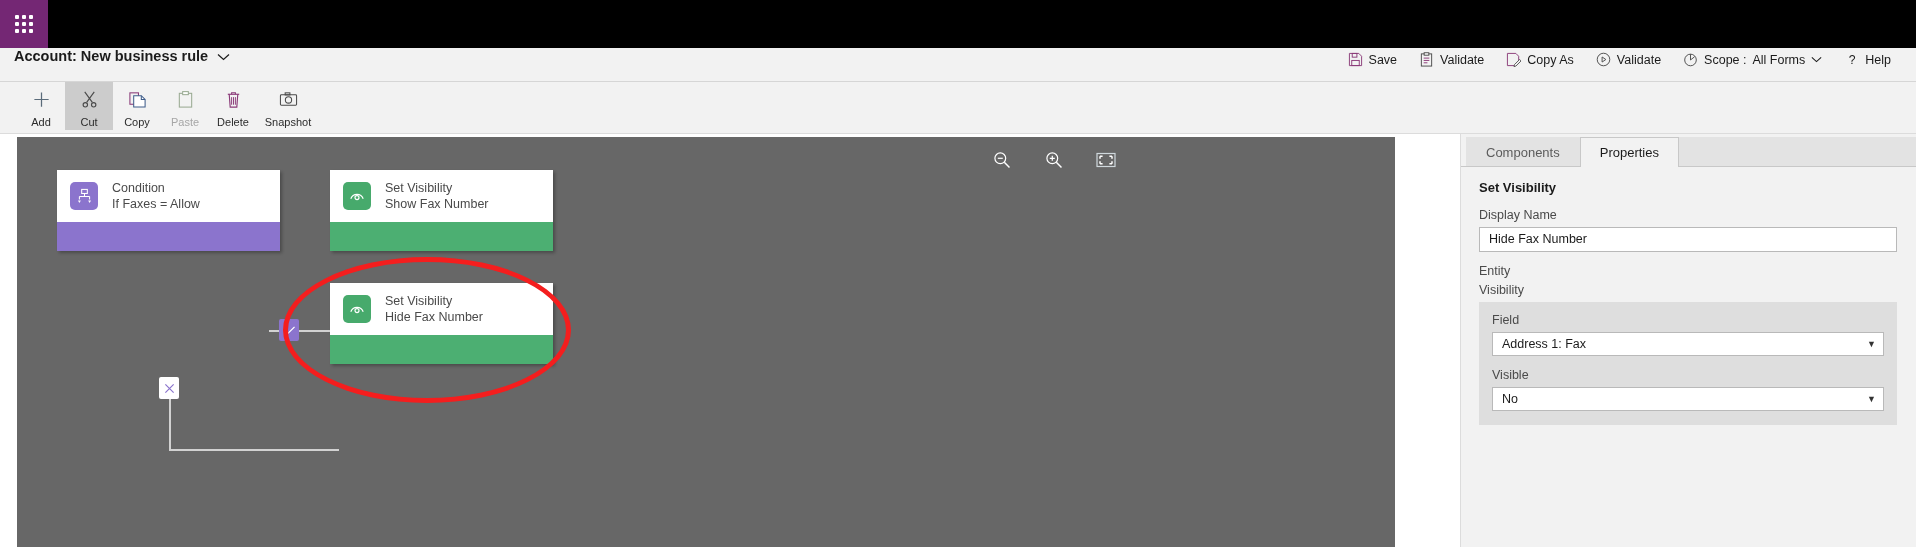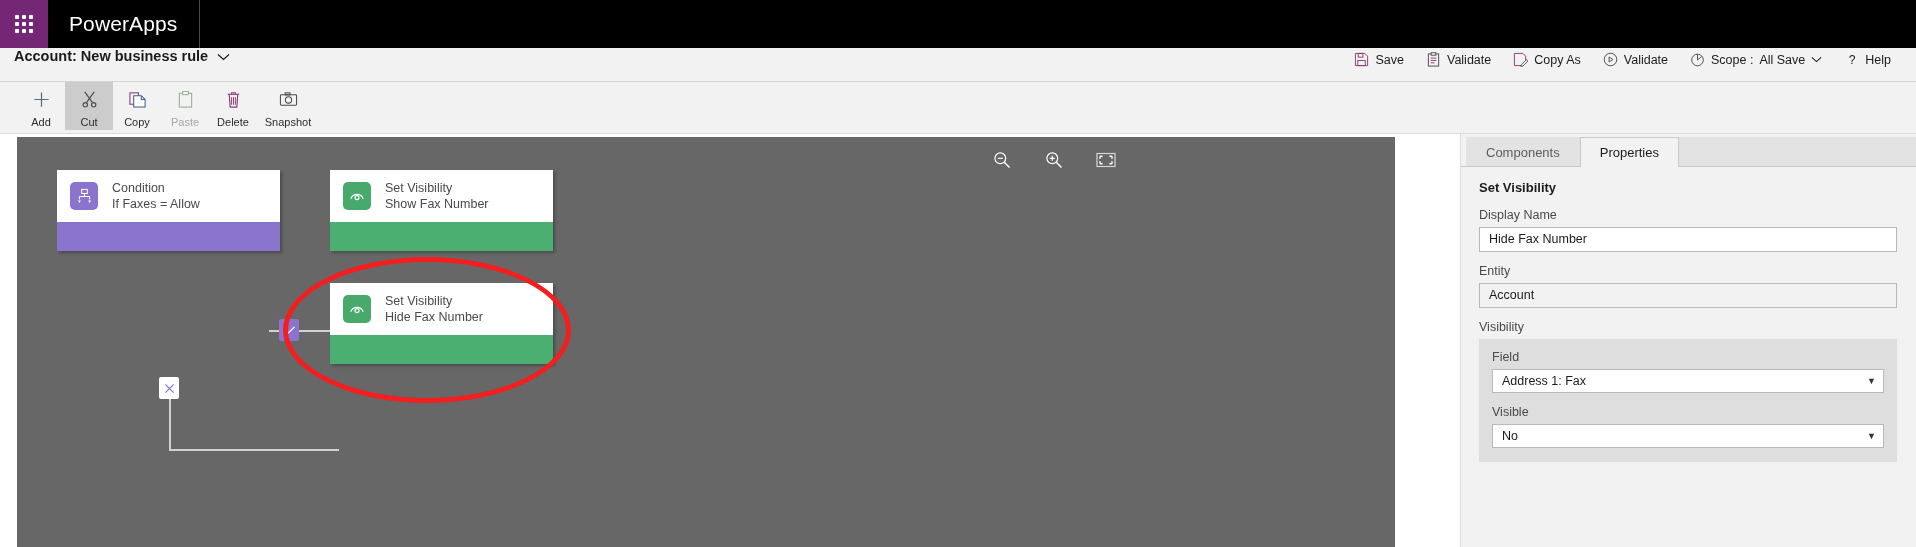--- a/index.html
+++ b/index.html
@@ -292,21 +292,20 @@
         <i></i>
         <i></i>
         <i></i>
         <i></i>
         <i></i>
         <i></i>
         <i></i>
         <i></i>
     </span>
   </div>
-  <div class="brand-name">PowerApps</div>
 </div>
 
 <div class="titlebar">
 
   <div class="rule-title">
     <span>Account: New business rule</span>
     <span class="chev">
       <svg width="13" height="8" viewBox="0 0 13 8">
           <path d="M1 1.5 L6.5 6.5 L12 1.5" stroke="#1b1b1b" stroke-width="1.2" fill="none"></path>
         </svg>
@@ -360,21 +359,21 @@
 
     <div class="cmd-btn">
       <span>
         <svg width="15" height="15" viewBox="0 0 16 16">
             <circle cx="8" cy="8.5" r="6.2" fill="none" stroke="#4a4a4a" stroke-width="1"></circle>
             <path d="M8 8.5V2.3" stroke="#4a4a4a" stroke-width="1"></path>
             <path d="M8 8.5 L12.4 5" stroke="#4a4a4a" stroke-width="1"></path>
           </svg>
       </span>
       <span>Scope :</span>
-      <span class="scope-val">All Save</span>
+      <span class="scope-val">All Forms</span>
       <span>
         <svg width="11" height="7" viewBox="0 0 13 8">
             <path d="M1 1.5 L6.5 6.5 L12 1.5" stroke="#1b1b1b" stroke-width="1.2" fill="none"></path>
           </svg>
       </span>
     </div>
 
     <div class="cmd-btn">
       <span>
         <svg width="15" height="15" viewBox="0 0 16 16">
@@ -564,21 +563,20 @@
     </div>
 
     <div class="panel-body">
 
       <div class="panel-heading">Set Visibility</div>
 
       <div class="field-label">Display Name</div>
       <div class="text-input">Hide Fax Number</div>
 
       <div class="field-label">Entity</div>
-      <div class="text-input readonly">Account</div>
 
       <div class="field-label">Visibility</div>
 
       <div class="group-box">
         <div class="field-label">Field</div>
         <div class="select">
           <span>Address 1: Fax</span>
           <span class="caret">▼</span>
         </div>
 

